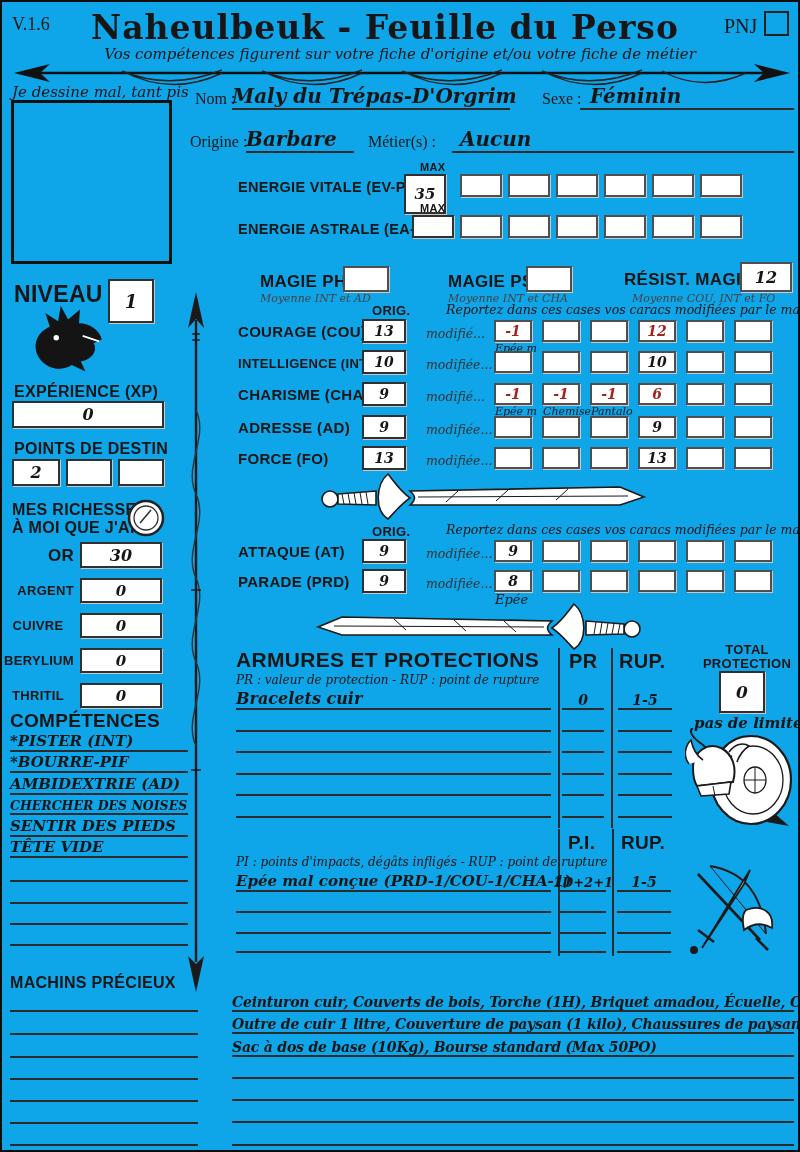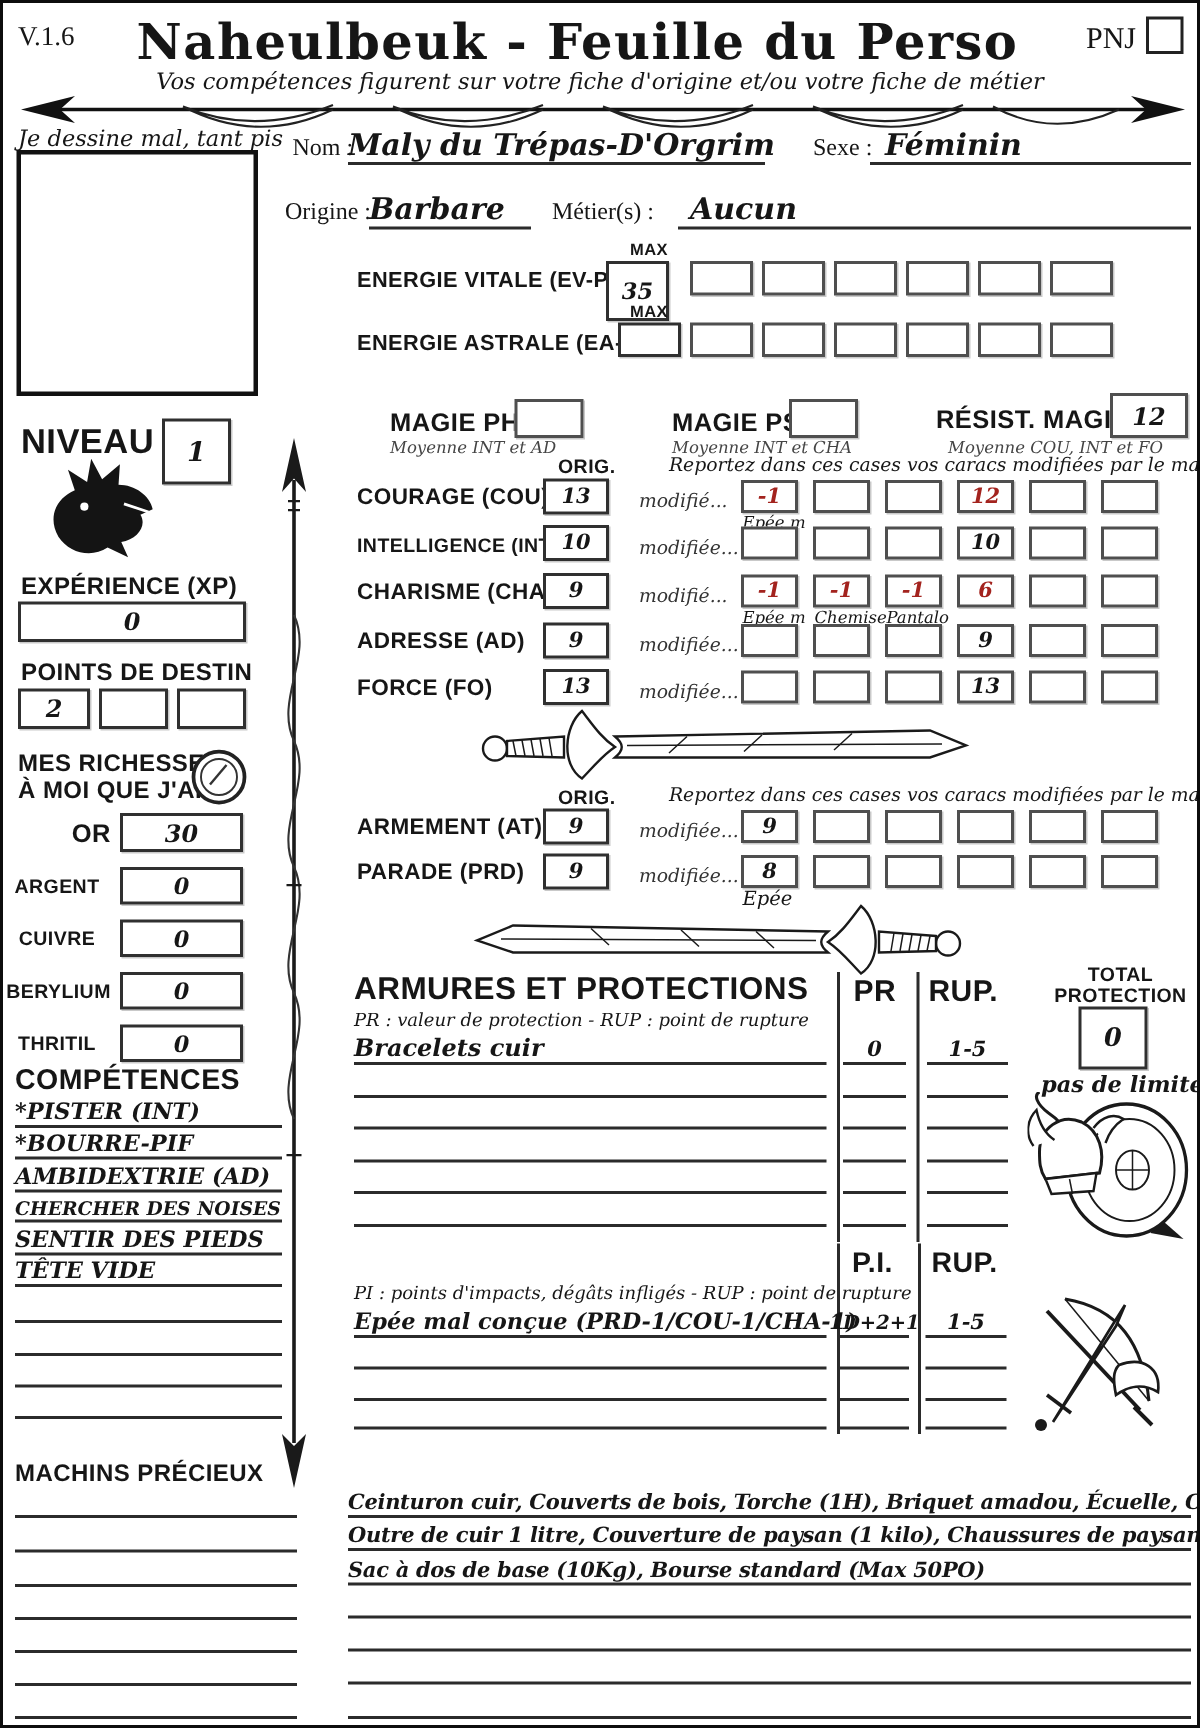--- a/index.html
+++ b/index.html
@@ -1,17 +1,17 @@
 <!DOCTYPE html>
 <html style="--red: #a3231e; --ink: #161616;"><head>
 <meta charset="utf-8">
 <style>
   html,body{margin:0;padding:0;background:#9a9a9a;}
   :root{--red:#a3231e;--ink:#161616;}
-  .page{position:relative;width:800px;height:1152px;margin:0 auto;background:#ffffff;
+  .page{position:relative;width:800px;height:1152px;margin:0 auto;background:#0ea5e9;
         border:2px solid #0d0d0d;box-sizing:border-box;color:var(--ink);
         font-family:"Liberation Sans",sans-serif;overflow:hidden;}
   .abs{position:absolute;}
   .serif{font-family:"Liberation Serif",serif;}
   .lbl{font-weight:bold;white-space:nowrap;letter-spacing:.3px;}
   .it{font-family:"DejaVu Serif",serif;font-style:italic;white-space:nowrap;}
   .hw{font-family:"DejaVu Serif",serif;font-style:italic;font-weight:bold;white-space:nowrap;}
   .red{color:var(--red);}
   .box{box-sizing:border-box;border:2px solid #4f4f4f;background:#fff;display:flex;
        align-items:center;justify-content:center;box-shadow:1px 1px 0 #c9c9c9;}
@@ -90,21 +90,21 @@
     <path d="M14,25 L25,12" stroke="#333" stroke-width="1.6" fill="none"></path>
   </svg>
 
   <div class="row" style="top:540px;height:26px">
     <span class="abs lbl" style="left:0;width:72px;text-align:right;top:4px;font-size:17px">OR</span>
     <div class="abs box obox" style="left:78px;top:0;width:82px;height:26px">
         <span class="hw" style="font-size:16px">30</span>
       </div>
   </div>
   <div class="row" style="top:576px;height:25px">
-    <span class="abs lbl" style="left:0;width:72px;text-align:center;top:5px;font-size:13px">ARGENT</span>
+    <span class="abs lbl" style="left:0;width:72px;text-align:right;top:5px;font-size:13px">ARGENT</span>
     <div class="abs box obox" style="left:78px;top:0;width:82px;height:25px">
         <span class="hw" style="font-size:15px">0</span>
       </div>
   </div>
   <div class="row" style="top:611px;height:25px">
     <span class="abs lbl" style="left:0;width:72px;text-align:center;top:5px;font-size:13px">CUIVRE</span>
     <div class="abs box obox" style="left:78px;top:0;width:82px;height:25px">
         <span class="hw" style="font-size:15px">0</span>
       </div>
   </div>
@@ -432,21 +432,21 @@
       <path d="M92,19 L302,15 L326,25 L302,33 L92,33 C98,28 98,24 92,19 Z"></path>
       <path d="M100,25 L310,24" stroke-width="1"></path>
       <path d="M140,19 l-12,11 M190,18 l-12,11 M250,17 l-12,11" stroke-width="1"></path>
     </g>
   </svg>
 
   <span class="abs lbl" style="left:370px;top:522px;font-size:13px">ORIG.</span>
   <span class="abs it" style="left:444px;top:520px;font-size:12.5px">Reportez dans ces cases vos caracs modifiées par le matériel</span>
 
   <div class="row" style="top:538px">
-    <span class="abs lbl" style="left:236px;top:3px;font-size:15px">ARMEMENT (AT)</span>
+    <span class="abs lbl" style="left:236px;top:3px;font-size:15px">ATTAQUE (AT)</span>
     <div class="abs box obox" style="left:360px;top:-1px;width:44px;height:24px">
         <span class="hw" style="font-size:14px">9</span>
       </div>
     <span class="abs it" style="left:424px;top:6px;font-size:12.5px;color:#333">modifiée...</span>
     <div class="mbox" style="left:492px">
         <div class="box">
           <span class="hw">9</span>
         </div>
       </div>
     <div class="mbox" style="left:540px">

